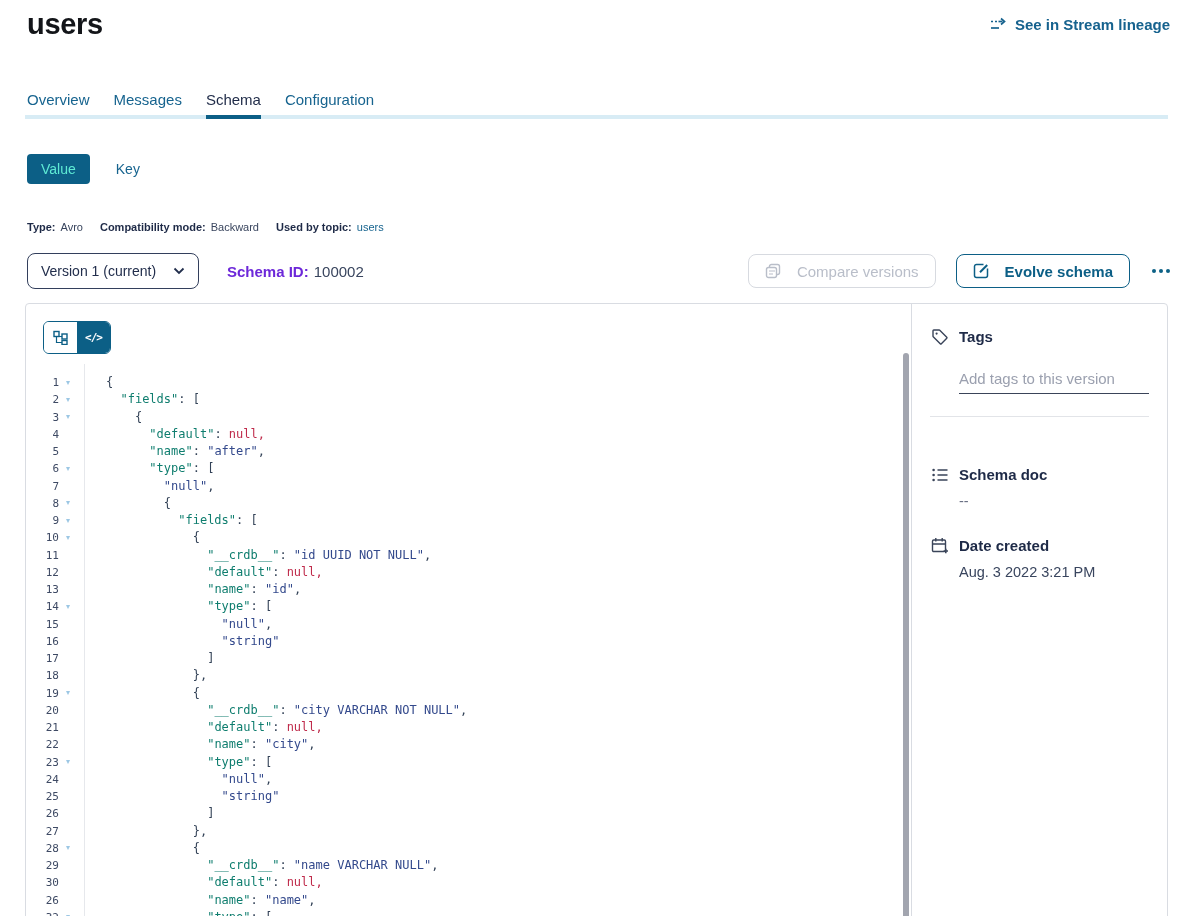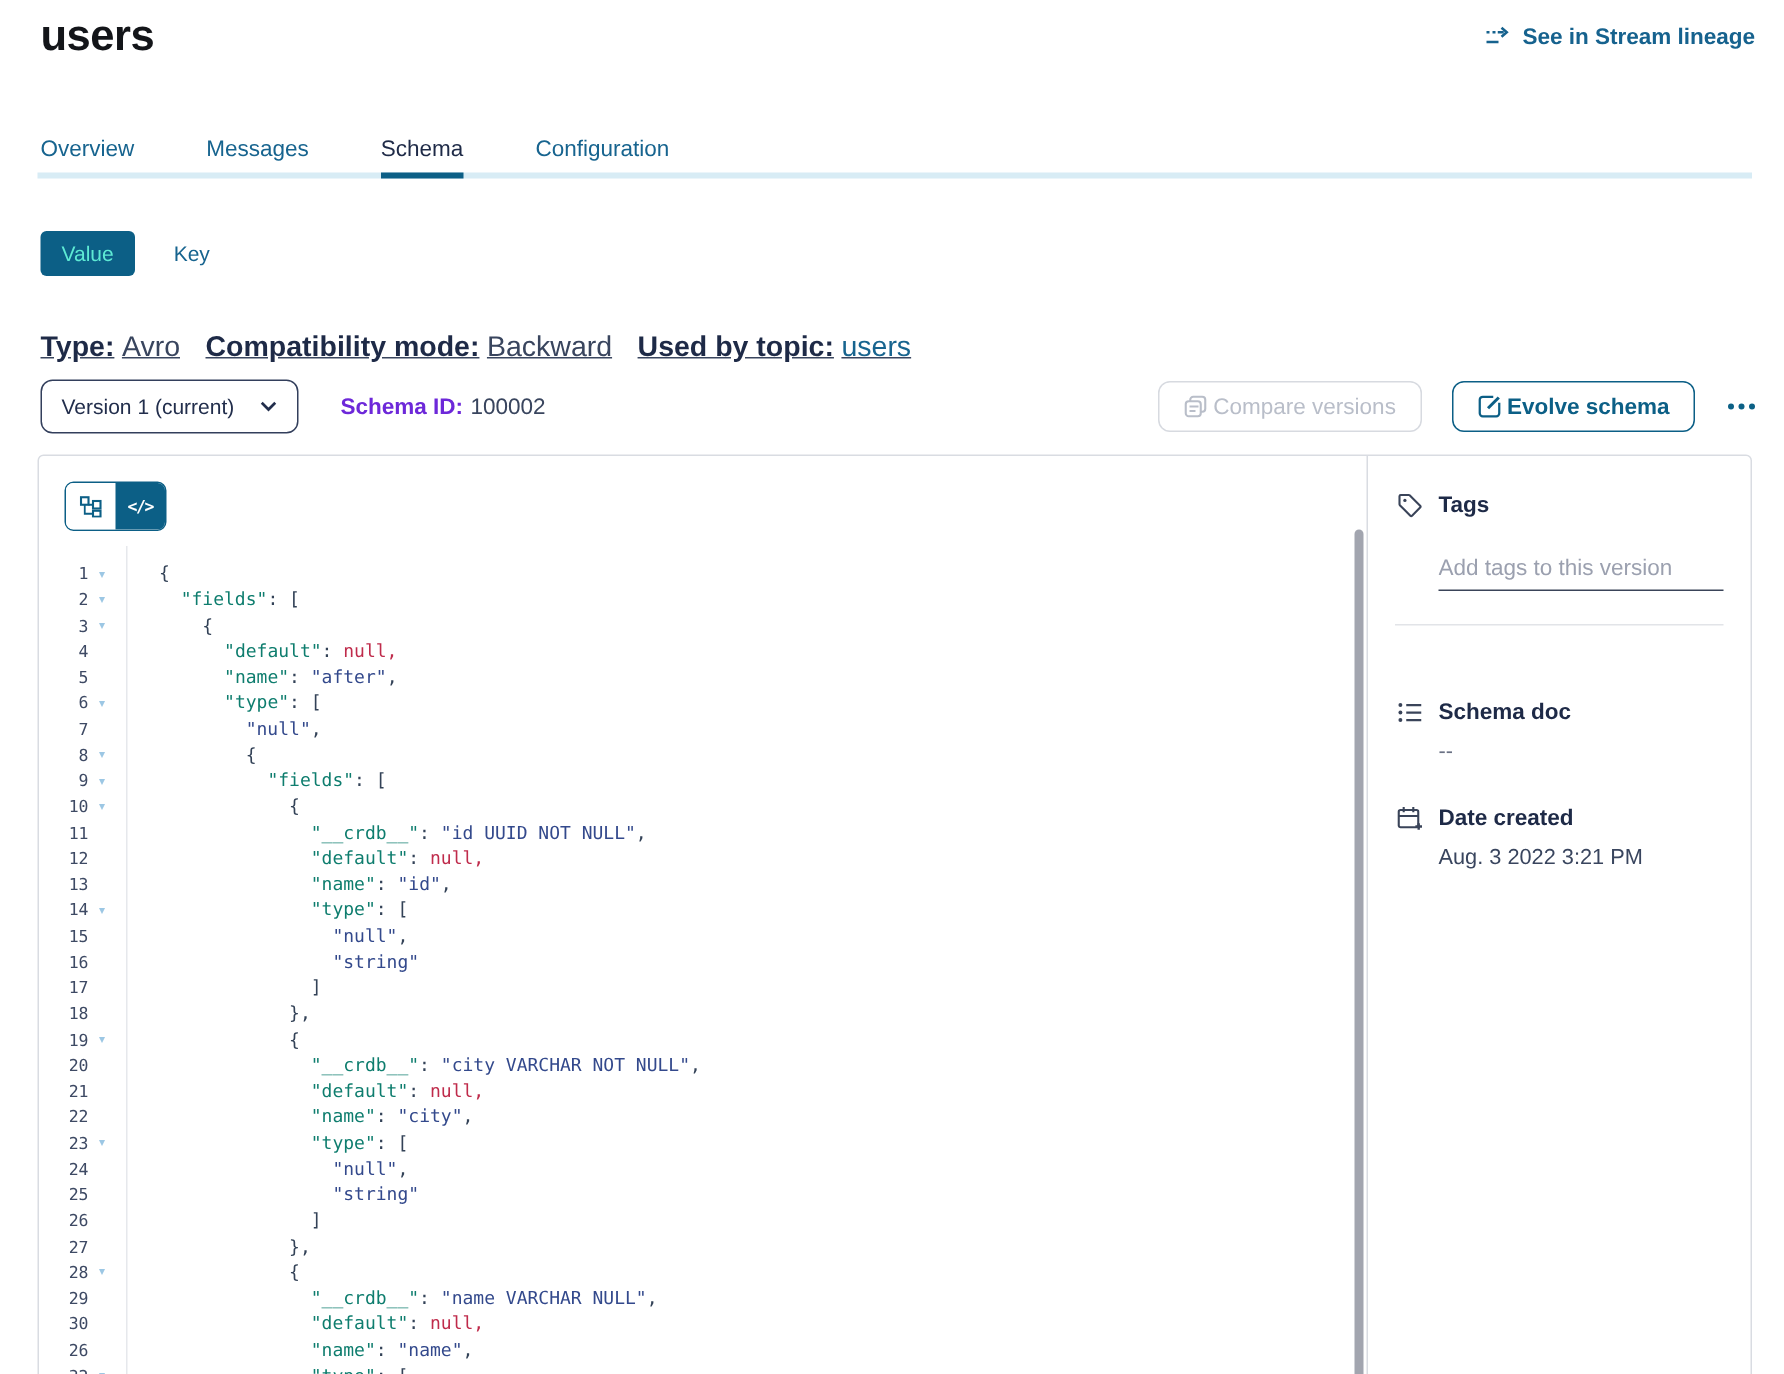--- a/index.html
+++ b/index.html
@@ -5,47 +5,47 @@
   * { margin:0; padding:0; box-sizing:border-box; }
   html,body { background:#fff; }
   body { font-family:"Liberation Sans", sans-serif; width:1189px; height:916px; overflow:hidden; position:relative; color:#39455E; }
 
   
   .page-title { position:absolute; left:27px; top:8px; font-size:29px; font-weight:700; color:#131519; letter-spacing:-0.3px; }
   .lineage-link { position:absolute; right:19px; top:15px; display:flex; align-items:center; gap:7px;
                   color:#16628E; font-size:15px; font-weight:600; cursor:pointer; }
 
   
-  .tabs { position:absolute; left:27px; top:92px; display:flex; gap:48px; }
+  .tabs { position:absolute; left:27px; top:92px; display:flex; gap:24px; }
   .tab { font-size:15px; color:#17648F; line-height:16px; position:relative; padding-bottom:7px; cursor:pointer; }
   .tab.active { color:#1E2A47; font-weight:500; }
   .tab.active::after { content:""; position:absolute; left:0; right:0; bottom:-4px; height:4px; background:#0C5F86; z-index:2; }
   .tab-track { position:absolute; left:25px; width:1143px; top:115px; height:4px; background:#D8ECF5; }
 
   
   .vk-row { position:absolute; left:27px; top:154px; display:flex; align-items:center; gap:26px; }
   .vk-value { background:#0C5F86; color:#5eead4; font-size:14px; border:none; border-radius:4px; padding:7px 14px; cursor:pointer; font-family:inherit; }
   .vk-key { color:#17648F; font-size:14px; background:none; border:none; cursor:pointer; font-family:inherit; }
 
   
-  .meta-row { position:absolute; left:27px; top:221px; display:flex; gap:17px; font-size:19px;text-decoration:underline; }
+  .meta-row { position:absolute; left:27px; top:221px; display:flex; gap:17px; font-size:11px; }
   .meta-row b { color:#1E2A47; font-weight:700; }
   .meta-row .val { color:#39455E; margin-left:5px; }
   .meta-row .link { color:#17648F; margin-left:5px; cursor:pointer; }
 
   
   .version-bar { position:absolute; left:27px; top:253px; width:1145px; height:36px; display:flex; align-items:center; }
   .version-select { width:172px; height:36px; border:1px solid #333F5C; border-radius:8px; background:#fff;
                     display:flex; align-items:center; justify-content:space-between; padding:0 13px; cursor:pointer; }
   .version-select span { font-size:14px; color:#222E4C; }
   .schema-id { margin-left:28px; font-size:15px; }
   .schema-id b { color:#6d28d9; }
   .schema-id .val { color:#39455E; margin-left:5px; }
   .vb-right { margin-left:auto; display:flex; align-items:center; gap:20px; }
-  .btn { height:34px; border-radius:8px; background:#fff; font-size:15px; display:flex; align-items:center; gap:4px;
+  .btn { height:34px; border-radius:8px; background:#fff; font-size:15px; display:flex; align-items:center; gap:16px;
          padding:0 16px; cursor:pointer; font-family:inherit; }
   .btn-disabled { border:1px solid #D7DAE0; color:#B9BEC9; cursor:default; }
   .btn-primary-outline { border:1px solid #0C5F86; color:#0C5F86; font-weight:600; }
   .more-btn { display:flex; gap:3px; padding:6px 2px; cursor:pointer; background:none; border:none; }
   .more-btn i { width:4px; height:4px; border-radius:2px; background:#0C6186; display:block; }
 
   
   .panel { position:absolute; left:25px; top:303px; width:1143px; height:620px; border:1px solid #D9DCE2; border-radius:4px;
            display:flex; background:#fff; }
   .editor { position:relative; width:893px; height:100%; overflow:hidden; }

